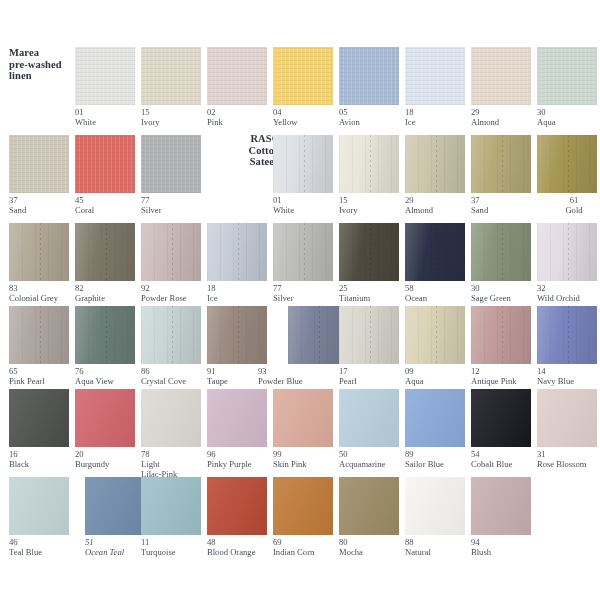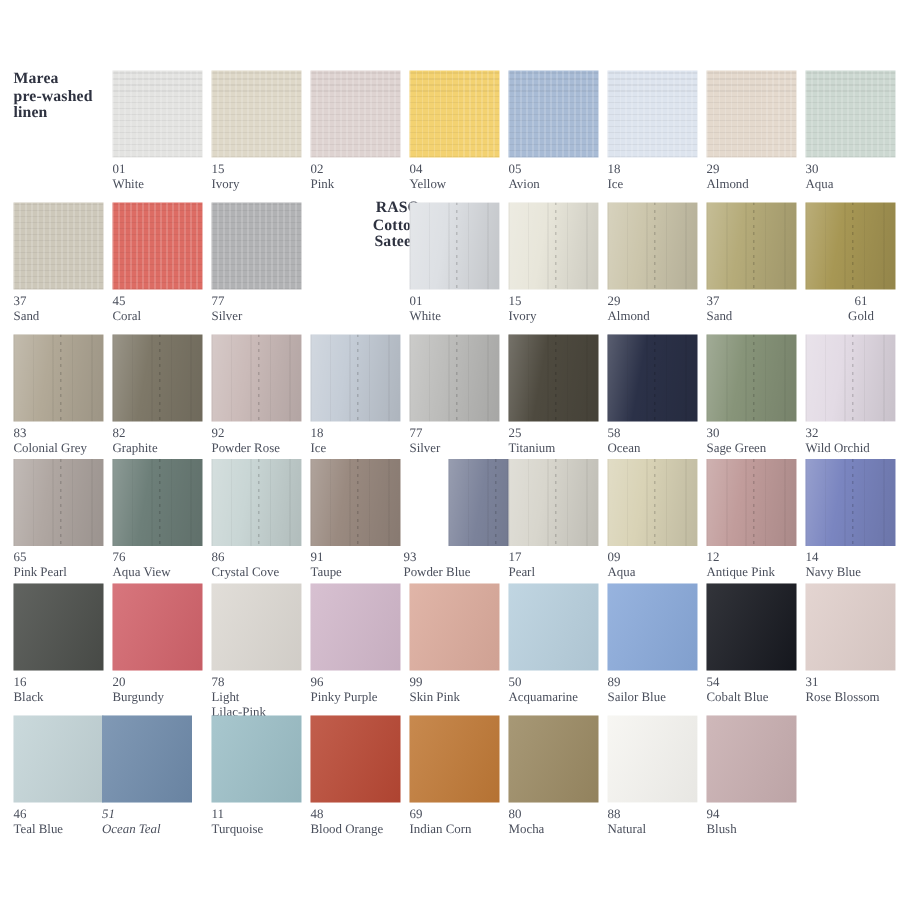--- a/index.html
+++ b/index.html
@@ -378,21 +378,21 @@
         </div>
         <div class="cell" style="left: 207px;">
           <div class="chip tex-sateen" style="background: rgb(154, 138, 128);">
             <span class="tex"></span>
           </div>
           <div class="lbl">
             <span class="code">91</span>
             <span class="name">Taupe</span>
           </div>
         </div>
-        <div class="cell" style="left: 269px; padding-left: 30px;">
+        <div class="cell" style="left: 258px; padding-left: 30px;">
           <div class="chip tex-sateen" style="background: rgb(123, 130, 154);">
             <span class="tex"></span>
           </div>
           <div class="lbl">
             <span class="code">93</span>
             <span class="name">Powder Blue</span>
           </div>
         </div>
         <div class="cell" style="left: 339px;">
           <div class="chip tex-sateen" style="background: rgb(216, 214, 205);">
@@ -518,21 +518,21 @@
       <div class="row" style="top: 477px;">
         <div class="cell" style="left: 9px;">
           <div class="chip tex-plain" style="background: rgb(195, 212, 215);">
             <span class="tex"></span>
           </div>
           <div class="lbl">
             <span class="code">46</span>
             <span class="name">Teal Blue</span>
           </div>
         </div>
-        <div class="cell" style="left: 68px; font-style: italic;">
+        <div class="cell" style="left: 85px; font-style: italic;">
           <div class="chip tex-plain" style="background: rgb(111, 139, 171);">
             <span class="tex"></span>
           </div>
           <div class="lbl">
             <span class="code">51</span>
             <span class="name">Ocean Teal</span>
           </div>
         </div>
         <div class="cell" style="left: 141px;">
           <div class="chip tex-plain" style="background: rgb(156, 191, 199);">

